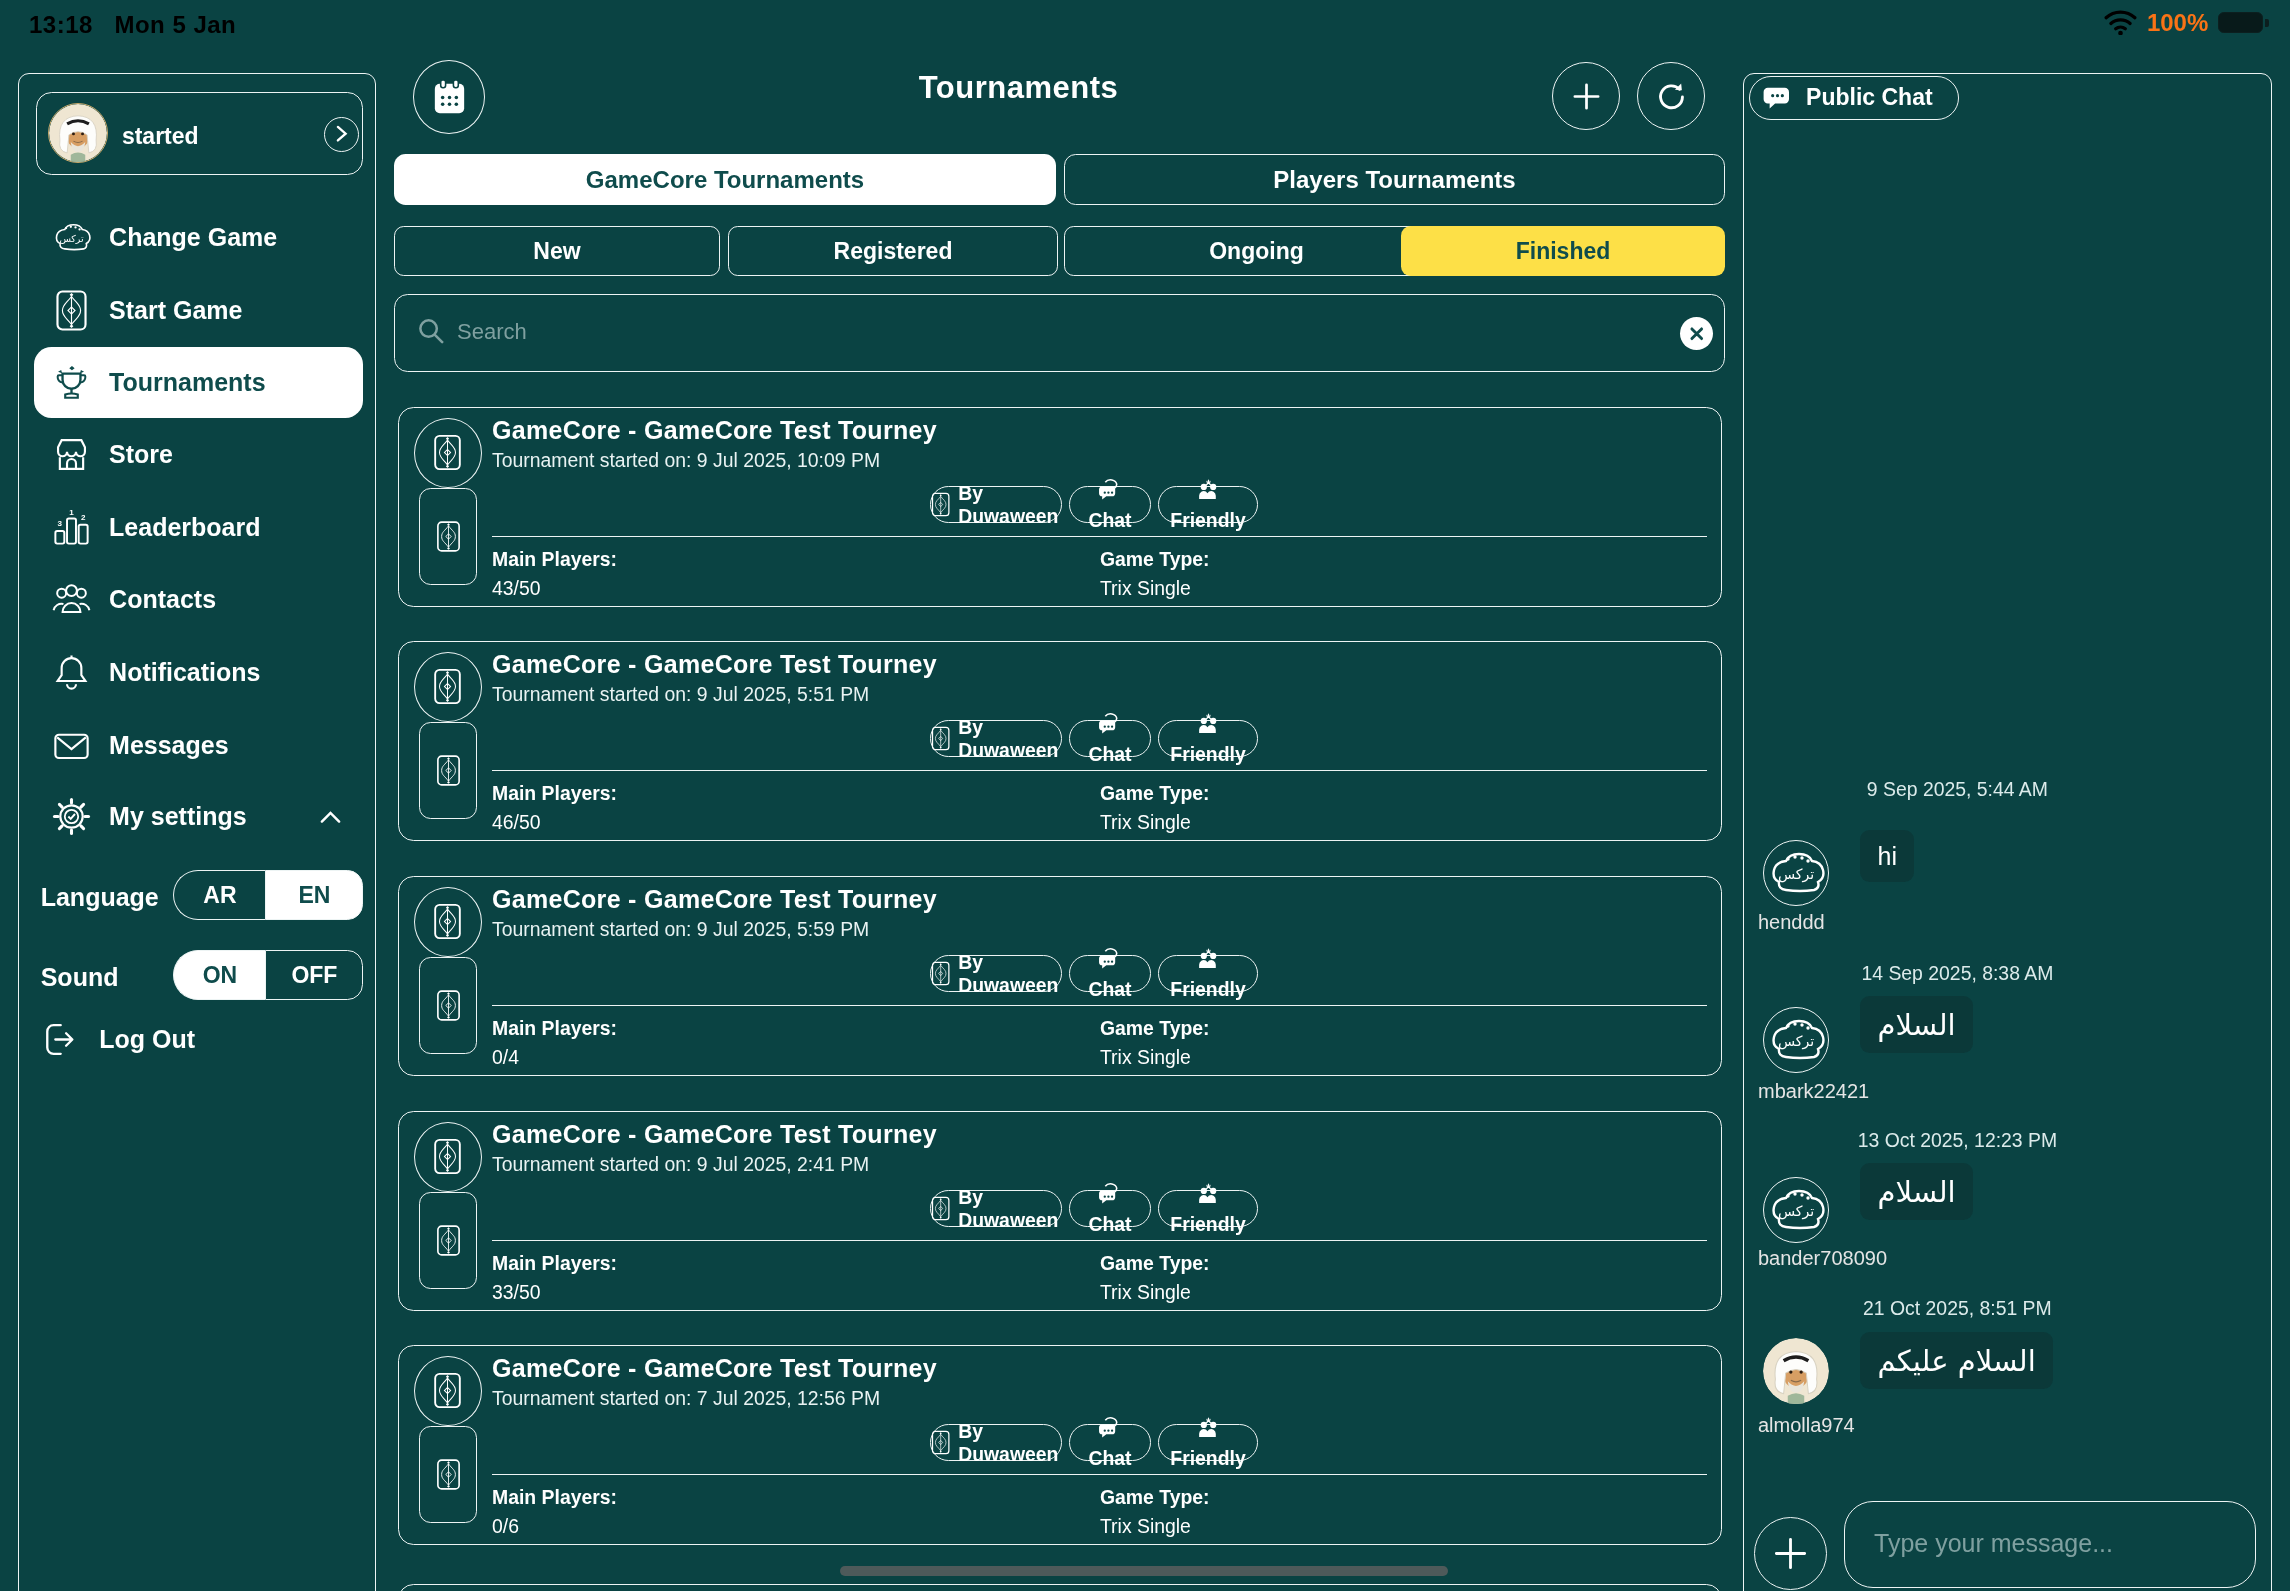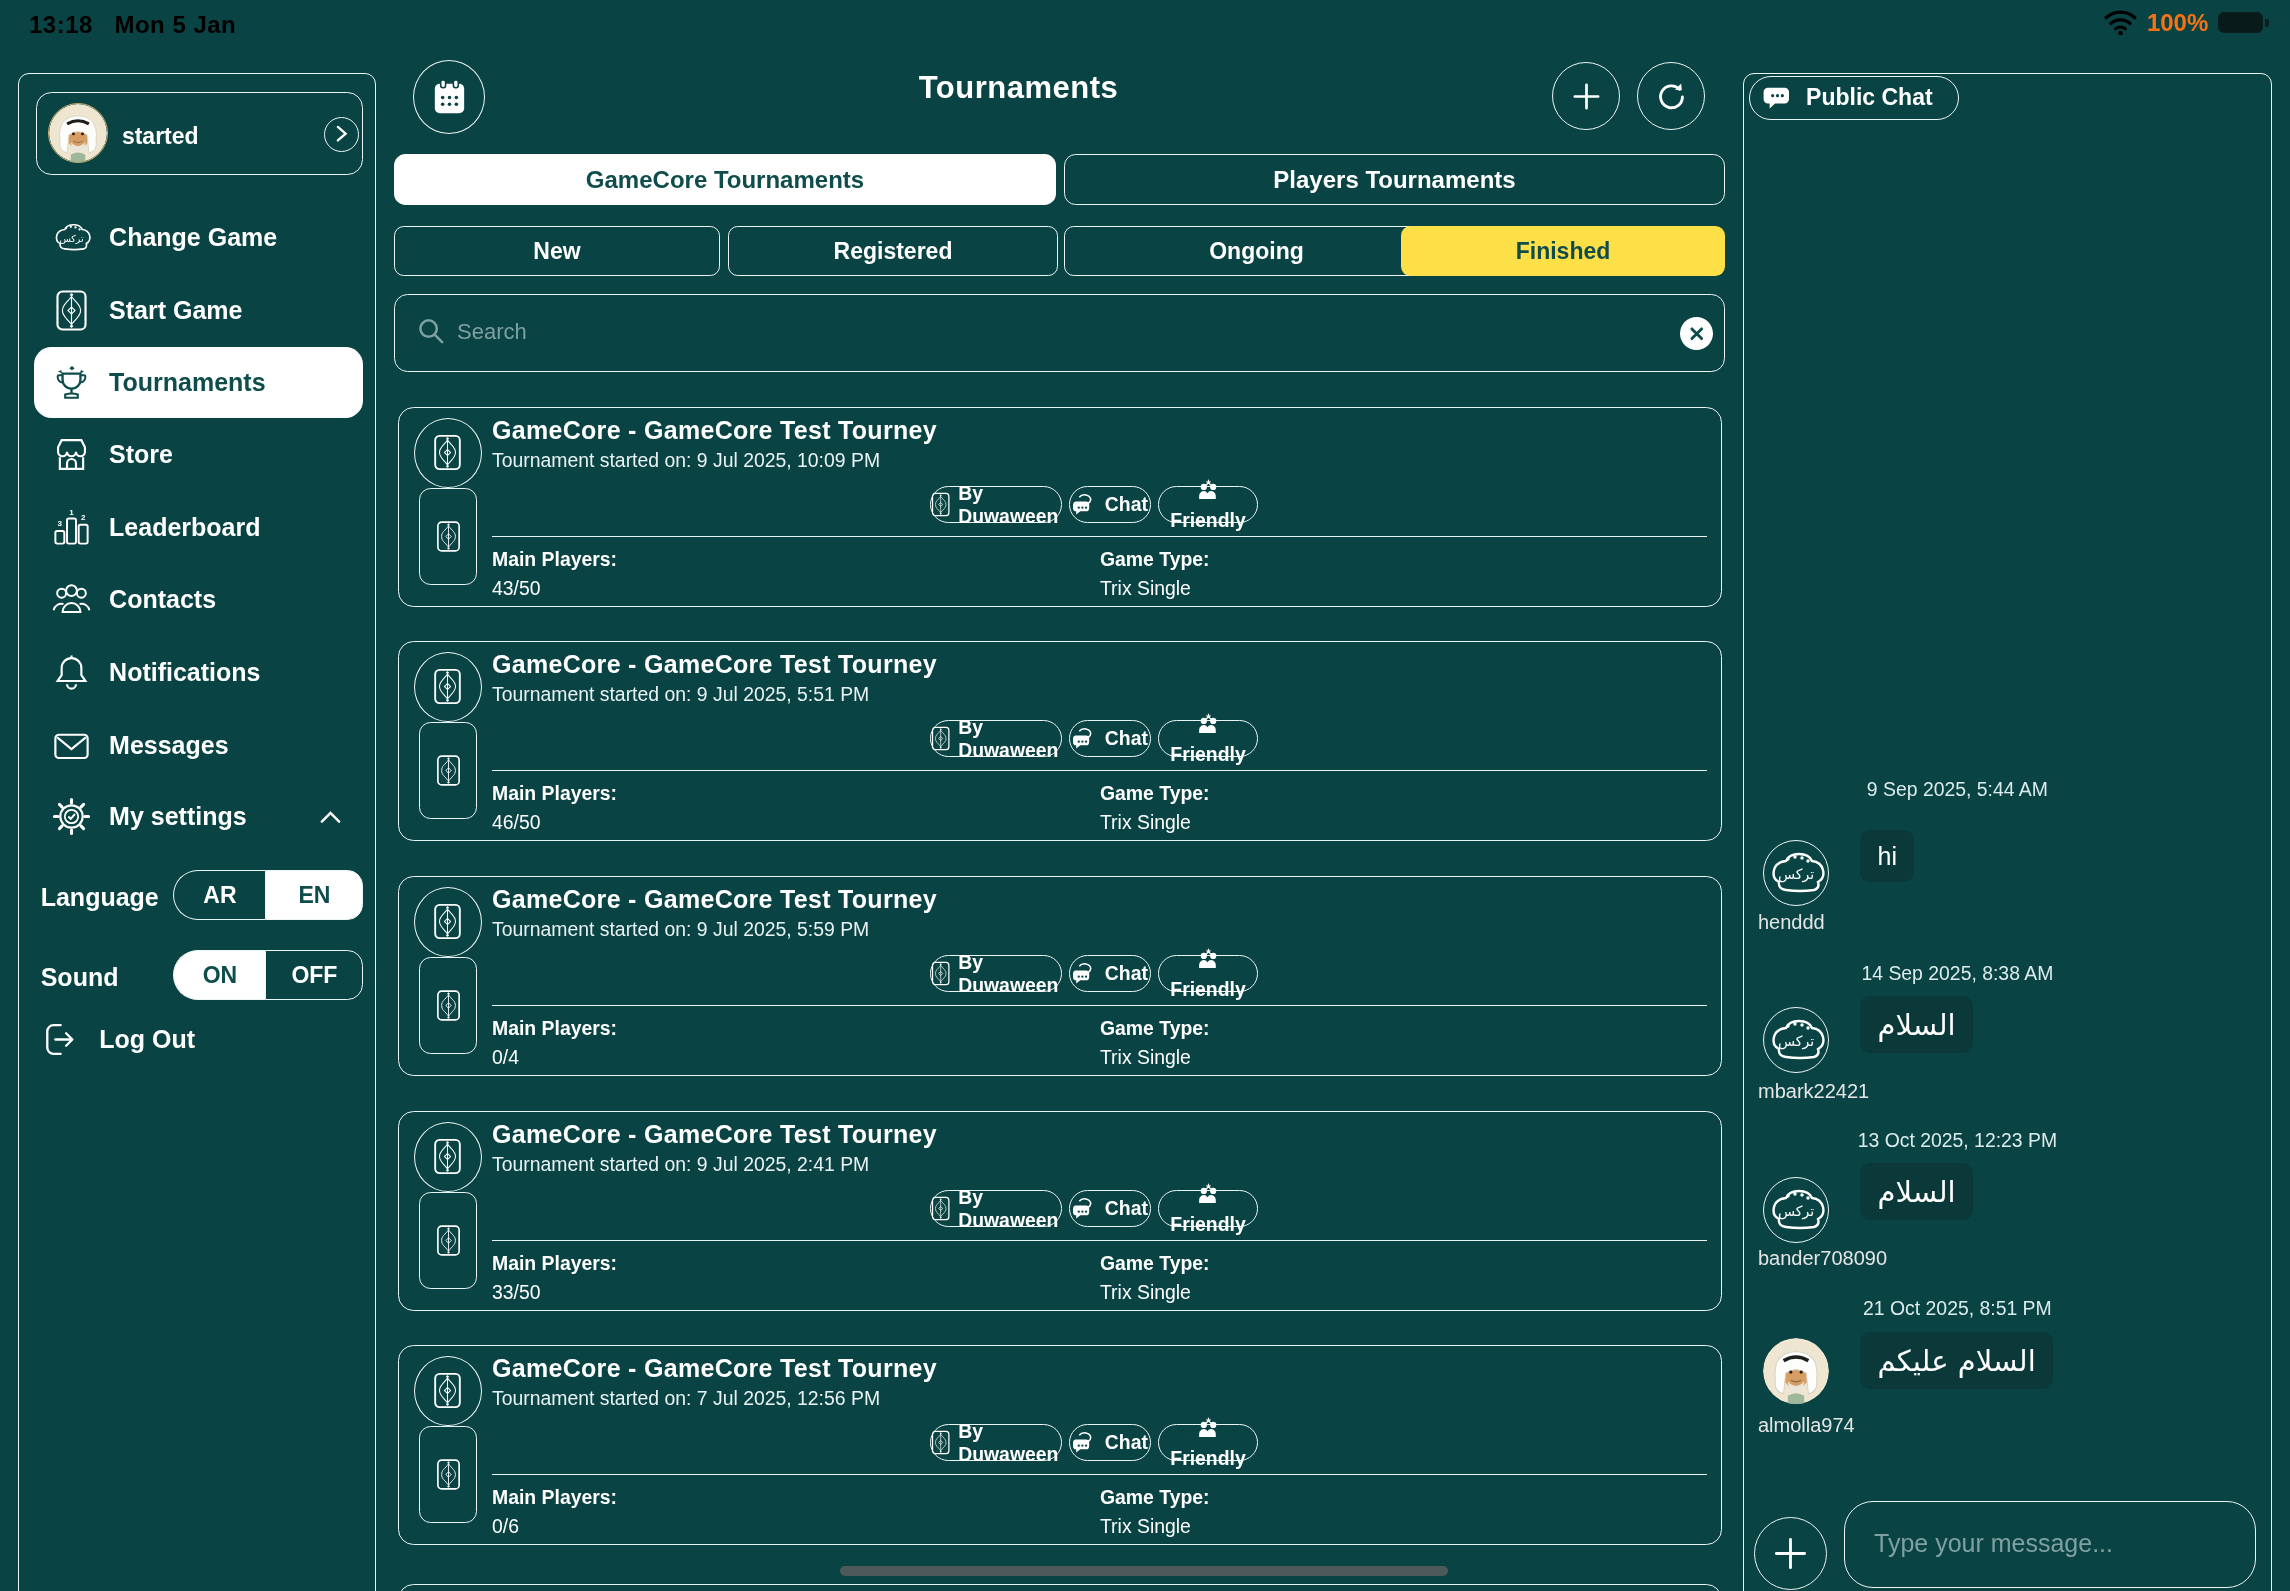--- a/index.html
+++ b/index.html
@@ -76,21 +76,21 @@
 
   
   .tcard{left:398px;width:1324px;height:200px;border:1.5px solid var(--line);border-radius:15.5px;}
   .tc-oval{position:absolute;left:14.6px;top:9.7px;width:68px;height:70px;border:1.5px solid var(--line);border-radius:50%;display:flex;align-items:center;justify-content:center;}
   .tc-tile{position:absolute;left:20.4px;top:80px;width:58px;height:97px;border:1.5px solid var(--line);border-radius:11.6px;display:flex;align-items:center;justify-content:center;}
   .tc-title{position:absolute;left:93px;top:7.8px;font-size:25px;font-weight:700;letter-spacing:0.3px;}
   .tc-date{position:absolute;left:93px;top:41px;font-size:19.4px;color:#e9f3f3;}
   .badge{position:absolute;top:78px;height:37px;border:1.5px solid var(--line);border-radius:18.4px;display:flex;align-items:center;justify-content:center;gap:7.8px;font-size:19.4px;font-weight:600;}
   .badge svg{width:25px;height:25px;flex:0 0 auto;}
   .b-duw{left:531px;width:132px;}
-  .b-chat{left:670px;width:82px;}
+  .b-chat{left:670px;width:82px;flex-direction:column;}
   .b-frnd{left:759px;width:100px;flex-direction:column;}
   .tc-divider{position:absolute;left:93px;top:128px;width:1215px;height:0;border-top:1.5px solid var(--line);}
   .tc-col-l{left:93px;}
   .tc-col-r{left:701px;}
   .tc-label{position:absolute;top:140px;width:607px;font-size:19.4px;font-weight:700;}
   .tc-value{position:absolute;top:169px;width:607px;font-size:19.4px;}
   .partial-card{left:398px;top:1584px;width:1324px;height:58px;border:1.5px solid var(--line);border-radius:15.5px;}
   .hscroll{left:840px;top:1566px;width:608px;height:9.7px;border-radius:4.9px;background:var(--scroll);}
 
   

